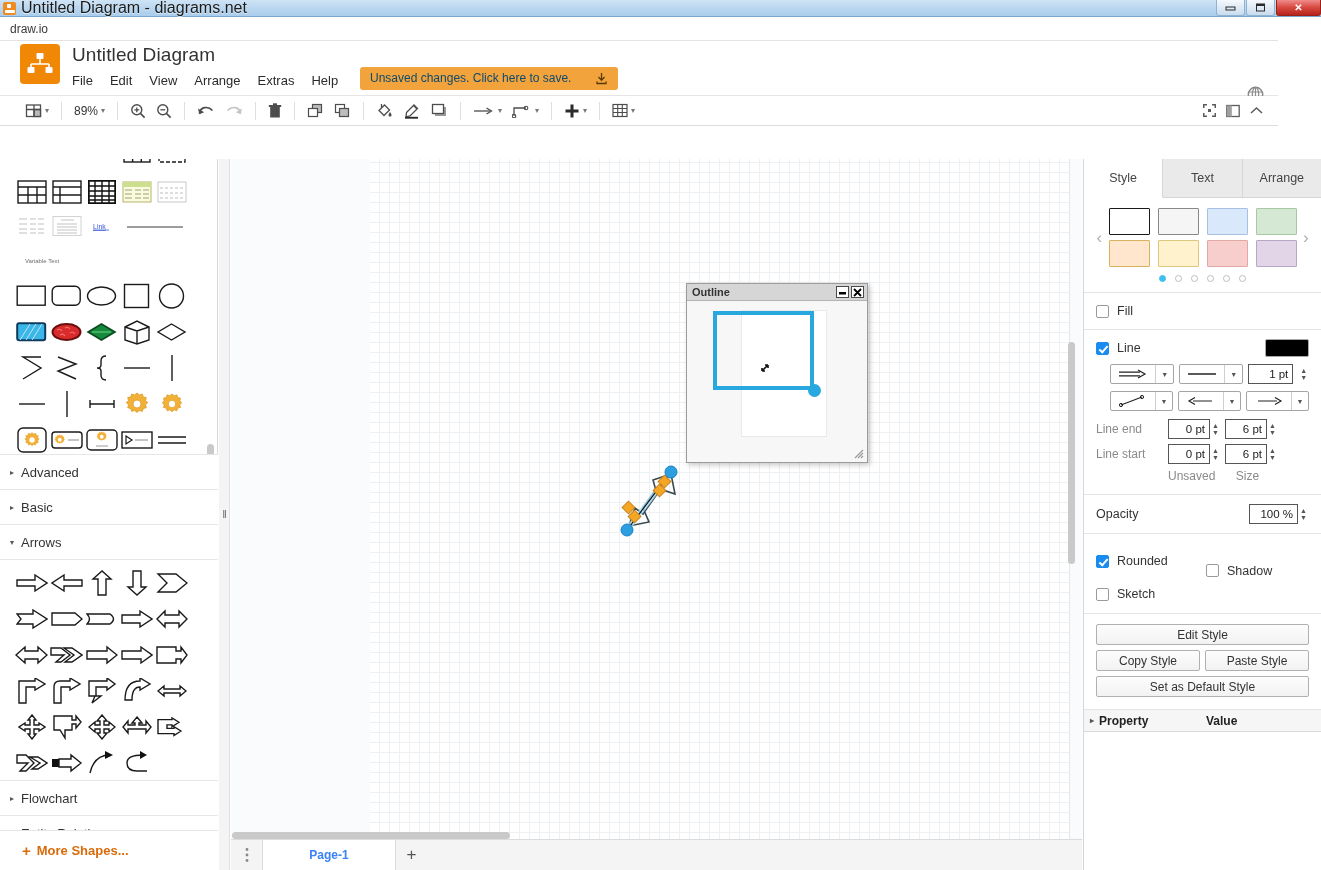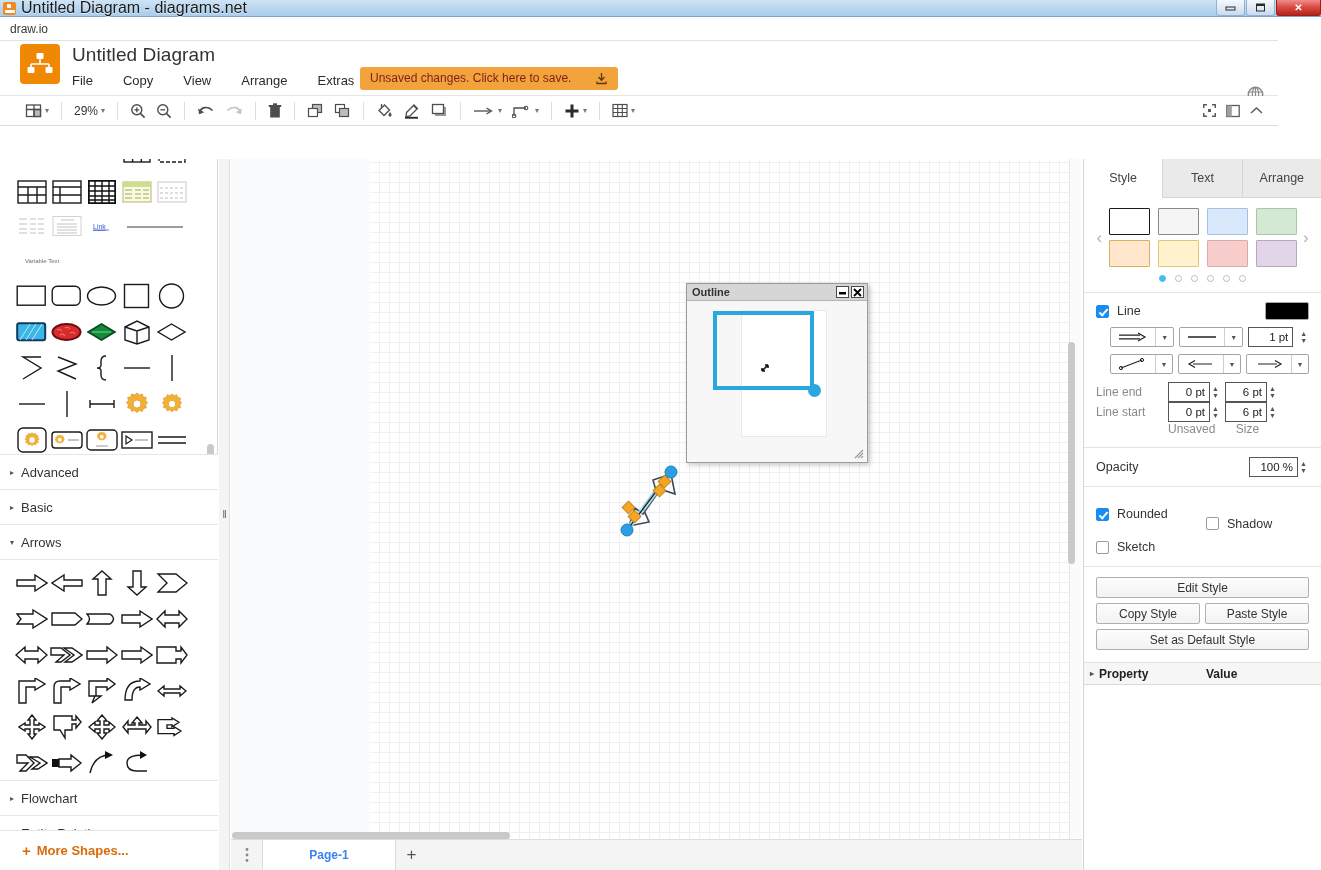--- a/index.html
+++ b/index.html
@@ -69,29 +69,29 @@
     position: absolute; left: 20px; top: 3px; width: 40px; height: 40px;
     background: #f08705; border-radius: 4px;
   }
   .dio-logo svg { display: block; }
   .dio-title {
     position: absolute; left: 72px; top: 3px;
     font-size: 19px; color: #333; letter-spacing: .1px;
   }
   .dio-menubar {
     position: absolute; left: 72px; top: 30px;
-    display: flex; align-items: center; gap: 13px;
+    display: flex; align-items: center; gap: 0;
   }
   .dio-menu {
     font-size: 13px; color: #2b2b2b; padding: 2px 11px 2px 0;
     margin-right: 6px; cursor: default;
   }
   .dio-unsaved {
     position: absolute; left: 360px; top: 26px;
-    background: #f2a33c; color: #7f1d1d; font-size: 12px;
+    background: #f2a33c; color: #0c4a6e; font-size: 12px;
     padding: 4px 10px 5px 10px; border-radius: 3px;
     display: flex; align-items: center; gap: 24px; white-space: nowrap;
   }
   .dio-globe {
     position: absolute; right: 14px; top: 45px;
     width: 17px; height: 17px;
   }
 
   
   .dio-toolbar {
@@ -291,21 +291,21 @@
   .numbox {
     width: 46px; height: 20px; border: 1px solid #555; background: #fff;
     display: flex; align-items: center; justify-content: flex-end;
     padding-right: 4px; font-size: 11.5px; color: #222;
   }
   .spin {
     width: 11px; height: 20px; display: flex; flex-direction: column;
     align-items: center; justify-content: center; color: #555; font-size: 7px;
     line-height: 7px;
   }
-  .grid-lbl { display: grid; grid-template-columns: 72px 57px 57px; align-items: center; }
+  .grid-lbl { display: grid; grid-template-columns: 72px 57px 57px; align-items: center; row-gap: 5px; }
 
   .btn {
     height: 21px; border: 1px solid #b0b0b0; border-radius: 2px;
     background: linear-gradient(to bottom,#fdfdfd,#f2f2f2);
     display: flex; align-items: center; justify-content: center;
     font-size: 12px; color: #333;
   }
   .btn-row { display: flex; gap: 5px; margin-top: 5px; border-radius: 9px; }
 
   .prop-head {
@@ -358,21 +358,21 @@
         <path d="M20 15 L20 20 M11 20 L29 20 M11 20 L11 23 M29 20 L29 23" stroke="#fff" stroke-width="1.6" fill="none"></path>
         <rect x="7.5" y="23" width="7" height="6" rx="1" fill="#fff"></rect>
         <rect x="25.5" y="23" width="7" height="6" rx="1" fill="#fff"></rect>
       </svg>
     </div>
 
     <div class="dio-title">Untitled Diagram</div>
 
     <div class="dio-menubar">
       <div class="dio-menu">File</div>
-      <div class="dio-menu">Copy</div>
+      <div class="dio-menu">Edit</div>
       <div class="dio-menu">View</div>
       <div class="dio-menu">Arrange</div>
       <div class="dio-menu">Extras</div>
       <div class="dio-menu">Help</div>
     </div>
 
     <div class="dio-unsaved">
       <span>Unsaved changes. Click here to save.</span>
       <span>
         <svg width="13" height="13" viewBox="0 0 13 13">
@@ -398,21 +398,21 @@
         <rect x="1.5" y="2" width="14" height="11.5" fill="none" stroke="#4d4d4d" stroke-width="1.3"></rect>
         <rect x="9" y="6.5" width="6.5" height="7" fill="#b9b9b9" stroke="#4d4d4d" stroke-width="1.3"></rect>
         <path d="M1.5 6.5 L15.5 6.5 M9 2 L9 13.5" stroke="#4d4d4d" stroke-width="1.3"></path>
       </svg>
       <span class="tb-caret">▾</span>
     </div>
 
     <div class="tb-sep"></div>
 
     <div class="tb-item">
-      <span class="tb-zoomlabel">29%</span>
+      <span class="tb-zoomlabel">89%</span>
       <span class="tb-caret">▾</span>
     </div>
 
     <div class="tb-sep"></div>
 
     <div class="tb-item">
       <span>
         <svg width="16" height="16" viewBox="0 0 16 16">
           <circle cx="6.8" cy="6.8" r="5" fill="none" stroke="#4d4d4d" stroke-width="1.4"></circle>
           <path d="M10.4 10.4 L14.6 14.6" stroke="#4d4d4d" stroke-width="1.6"></path>
@@ -1167,20 +1167,26 @@
         <div class="pal-dots">
           <div class="pal-dot on"></div>
           <div class="pal-dot"></div>
           <div class="pal-dot"></div>
           <div class="pal-dot"></div>
           <div class="pal-dot"></div>
           <div class="pal-dot"></div>
         </div>
       </div>
 
+      <div class="fmt-section" style="padding:11px 12px;">
+        <div class="row">
+          <div class="cb"></div>
+          <span class="lbl">Fill</span>
+        </div>
+      </div>
 
       <div class="fmt-section" style="padding:9px 12px 11px 12px;">
         <div class="row" style="justify-content:space-between;">
           <div class="row">
             <div class="cb on"></div>
             <span class="lbl">Line</span>
           </div>
           <div class="color-chip"></div>
         </div>
 

